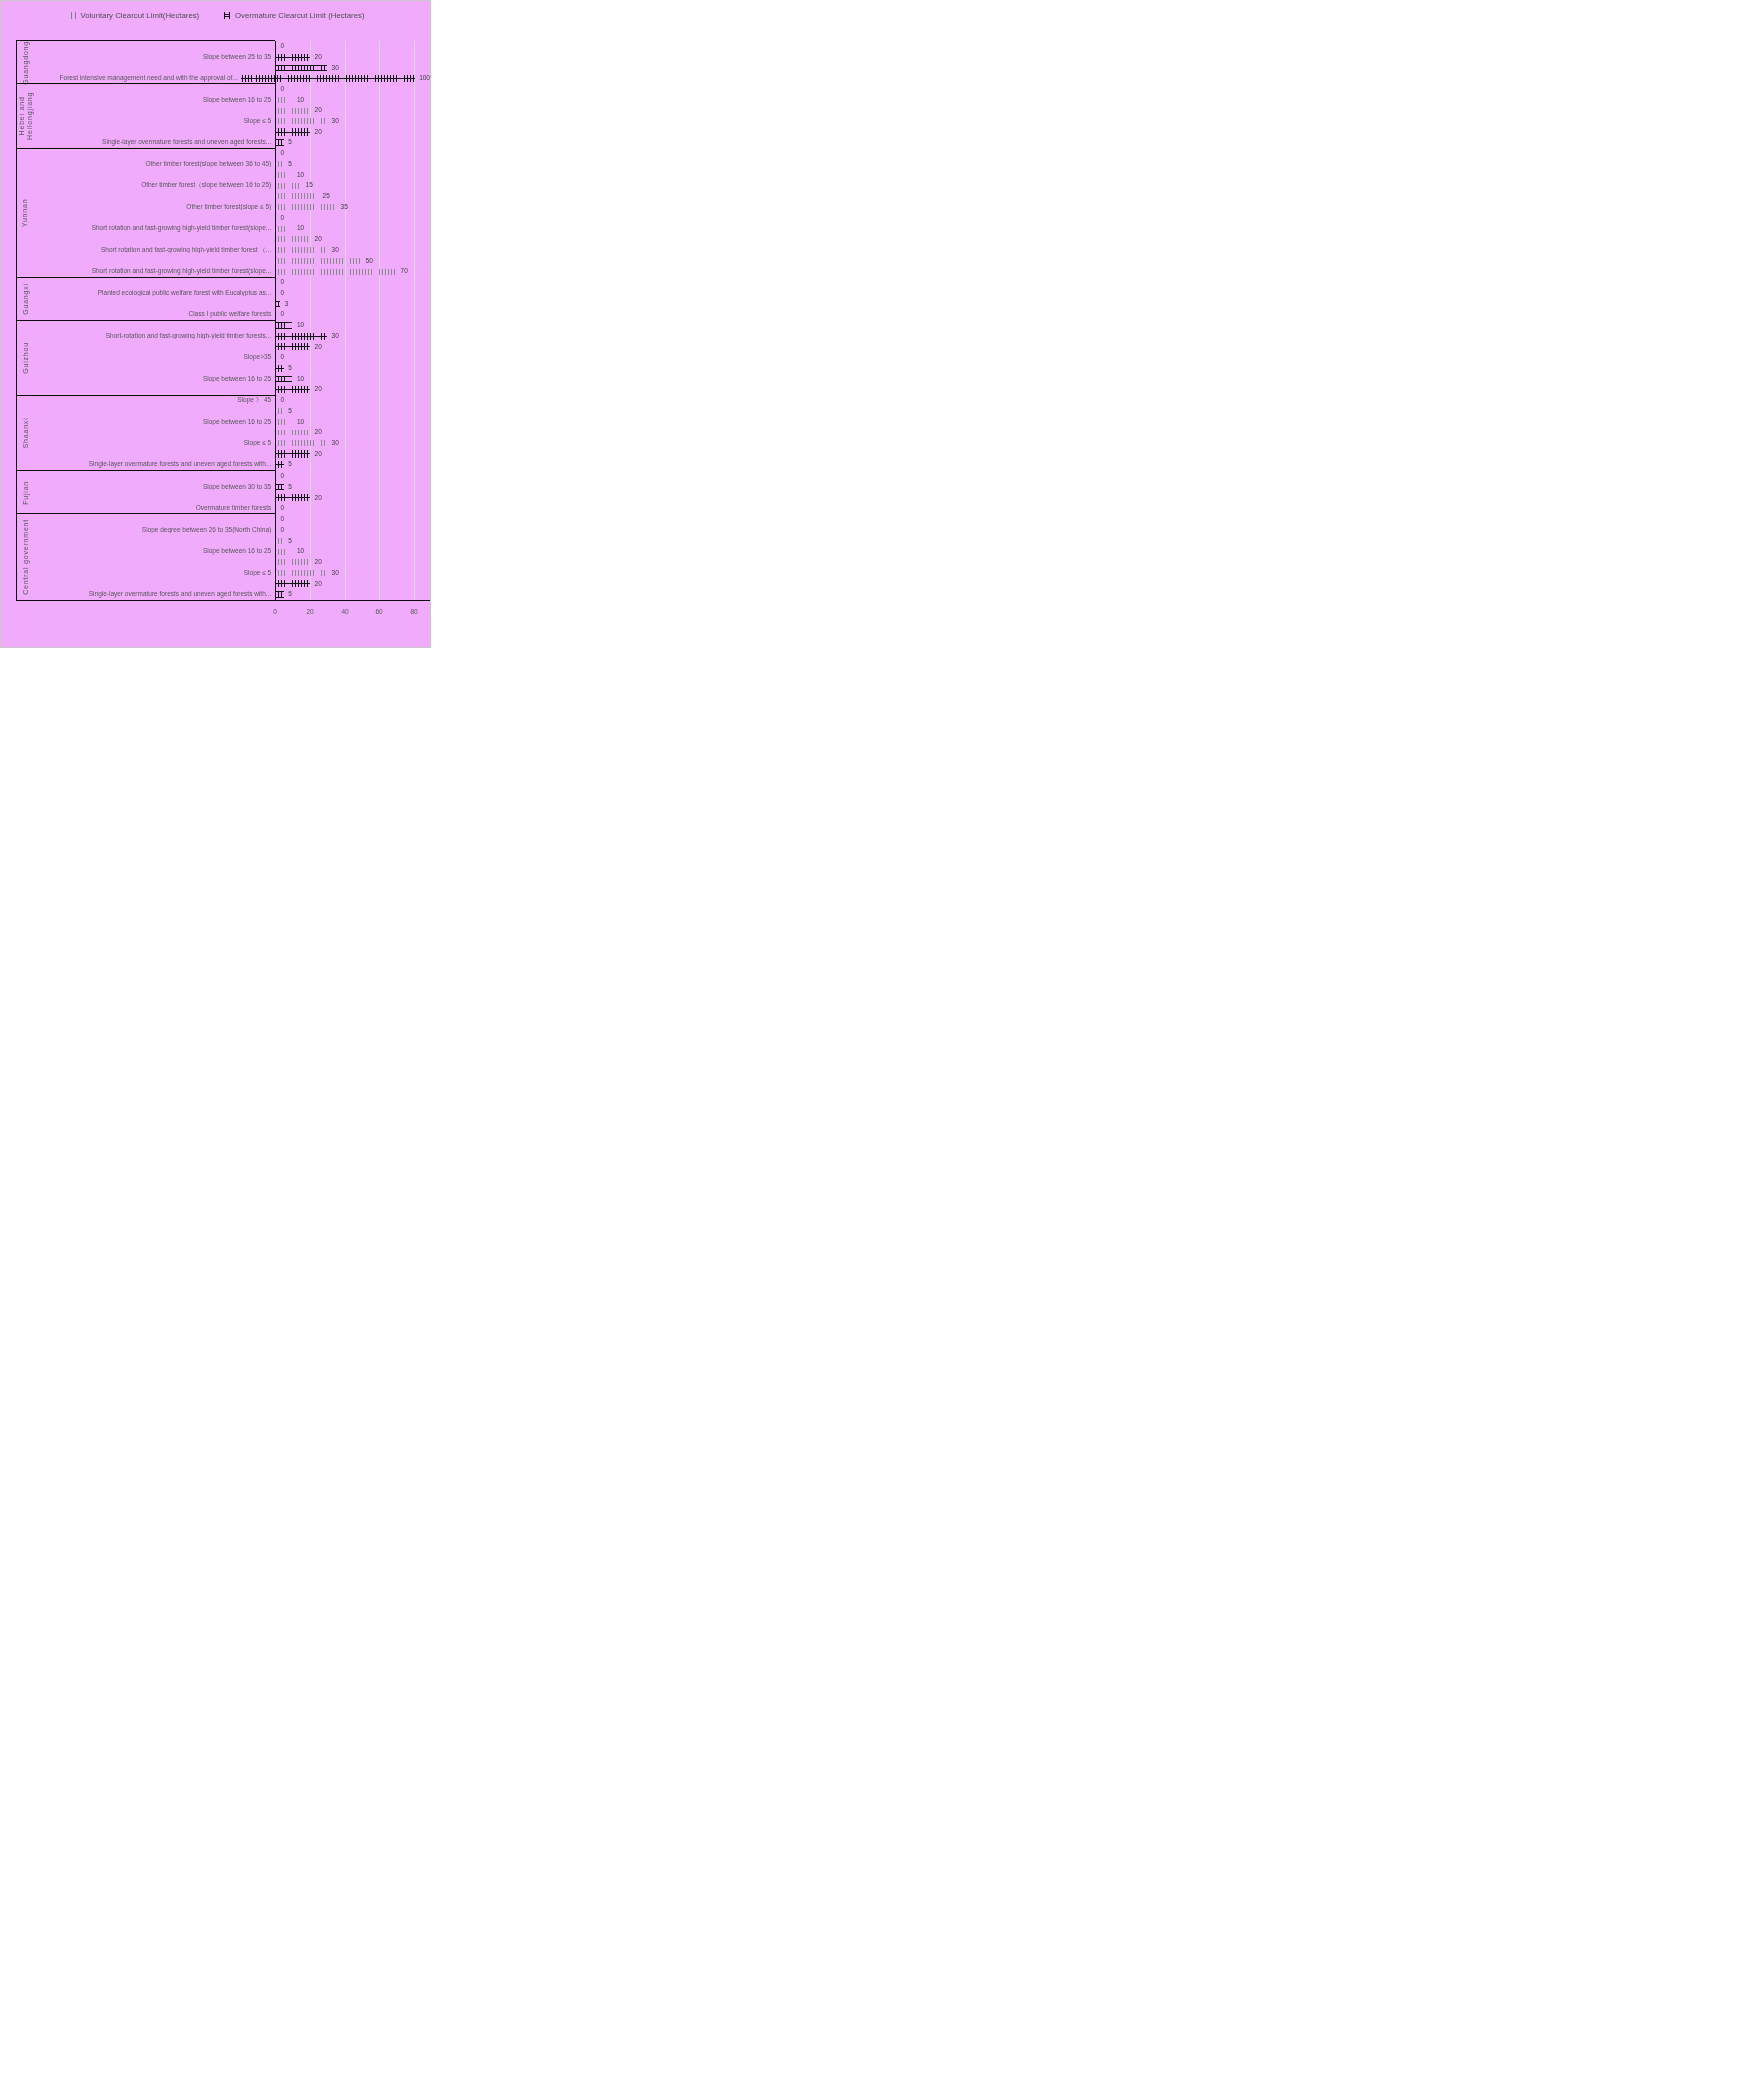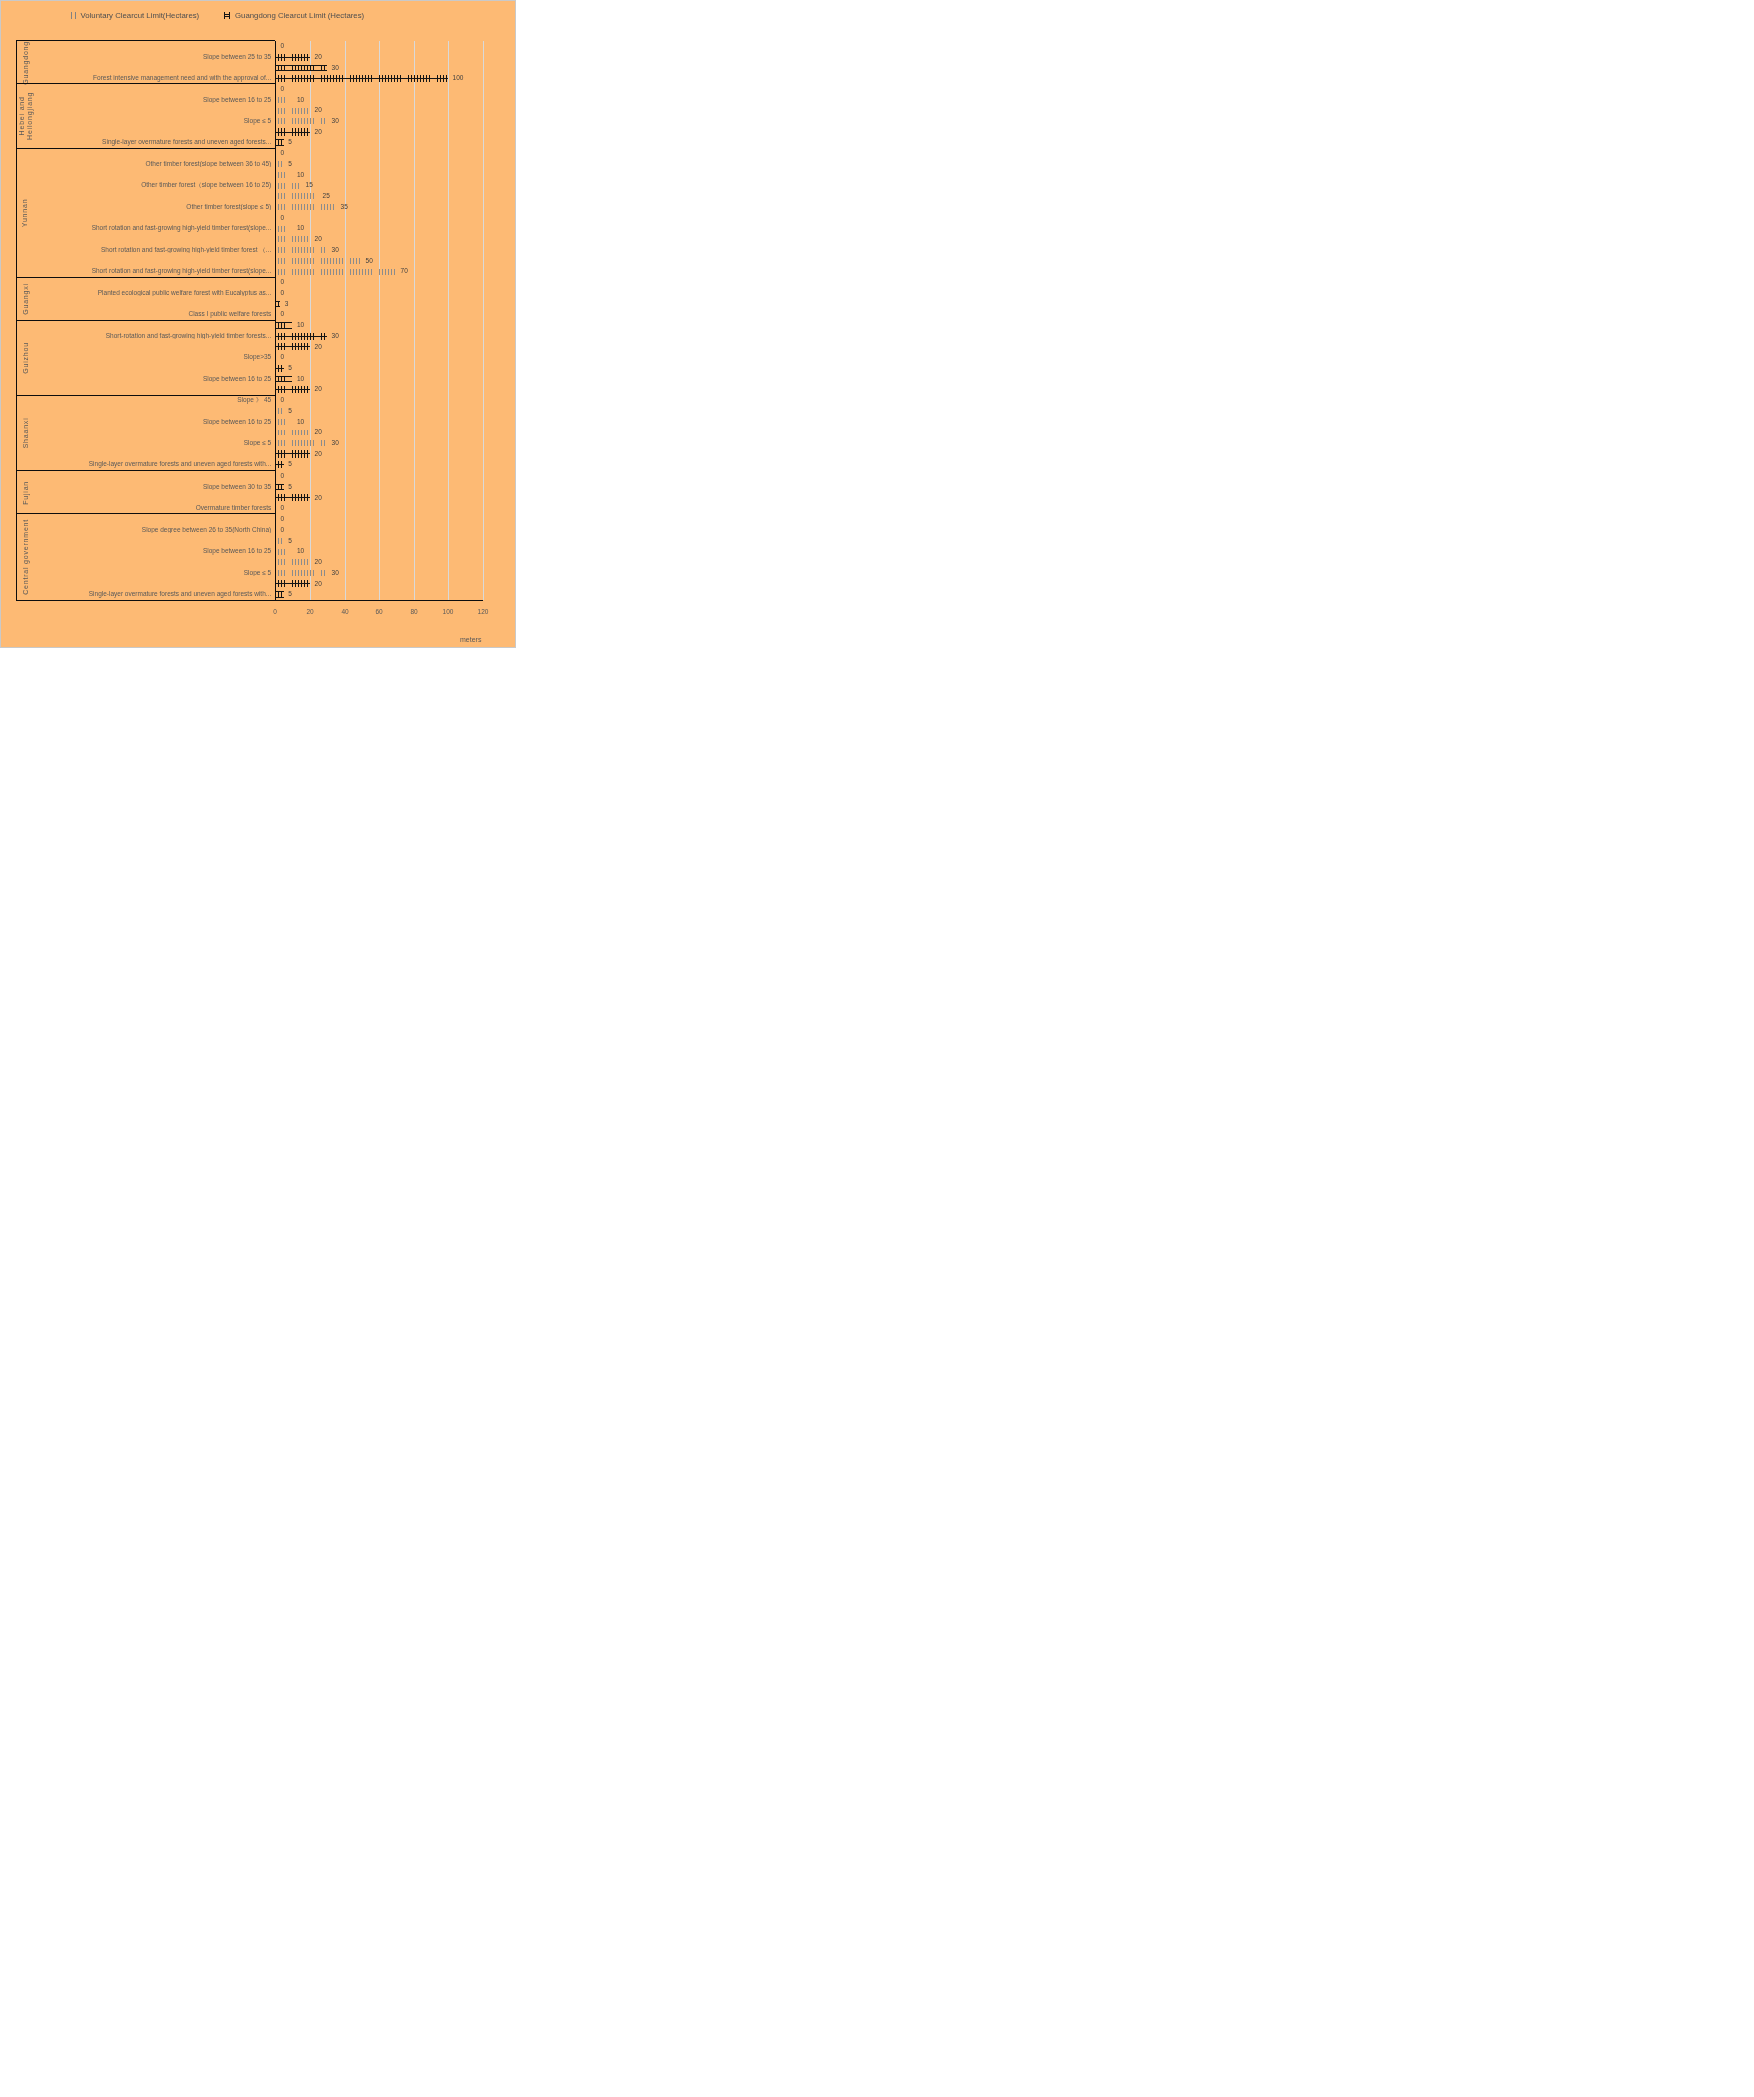--- a/index.html
+++ b/index.html
@@ -1,18 +1,18 @@
 <!DOCTYPE html>
 <html style="font-size:6.7px"><head>
 <meta charset="utf-8">
 <style>
   html,body{margin:0;padding:0;background:#fff;}
   .page{
-    position:relative; width:516px; height:648px; box-sizing:border-box;
-    background:#fdba74; border:0.8px solid #c9c9c9;
+    position:relative; width:431px; height:648px; box-sizing:border-box;
+    background:#f0abfc; border:0.8px solid #c9c9c9;
     font-family:"Liberation Sans", sans-serif; overflow:hidden;
   }
   
   .legend{position:absolute; top:10px; left:70px; display:flex; gap:25px; align-items:center;}
   .legend-item{display:flex; align-items:center; gap:4.6px; font-size:7.8px; color:#4f4f4f;}
   .swatch{display:inline-block;}
   .swatch.vol{width:2.9px; height:6.7px; border-left:1.3px solid #828282; border-right:1.3px solid #828282;}
   .swatch.man{width:4.2px; height:7.1px; border-left:1.3px solid #141414; border-right:1.3px solid #141414;
     background:linear-gradient(#141414,#141414) 0 1.7px/100% 1px no-repeat,
                linear-gradient(#141414,#141414) 0 4.4px/100% 1px no-repeat;}
@@ -50,21 +50,21 @@
 <body>
 
 <div class="page">
   <div class="legend">
     <div class="legend-item">
       <span class="swatch vol"></span>
       <span>Voluntary Clearcut Limit(Hectares)</span>
     </div>
     <div class="legend-item">
       <span class="swatch man"></span>
-      <span>Guangdong Clearcut Limit (Hectares)</span>
+      <span>Overmature Clearcut Limit (Hectares)</span>
     </div>
   </div>
 
   <div class="chart" id="chart">
       <div class="gridline" style="left: 309px; top: 40px; height: 559px;"></div>
       <div class="gridline" style="left: 344px; top: 40px; height: 559px;"></div>
       <div class="gridline" style="left: 378px; top: 40px; height: 559px;"></div>
       <div class="gridline" style="left: 413px; top: 40px; height: 559px;"></div>
       <div class="gridline" style="left: 447px; top: 40px; height: 559px;"></div>
       <div class="gridline" style="left: 482px; top: 40px; height: 559px;"></div>

